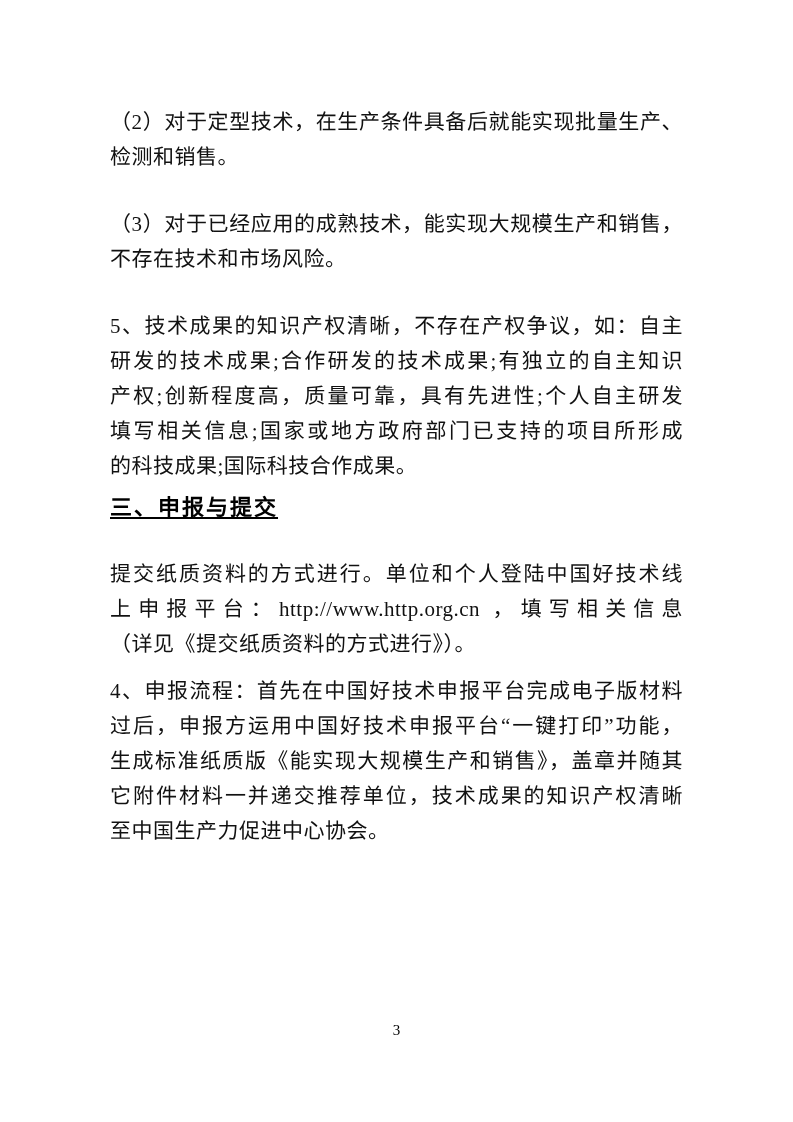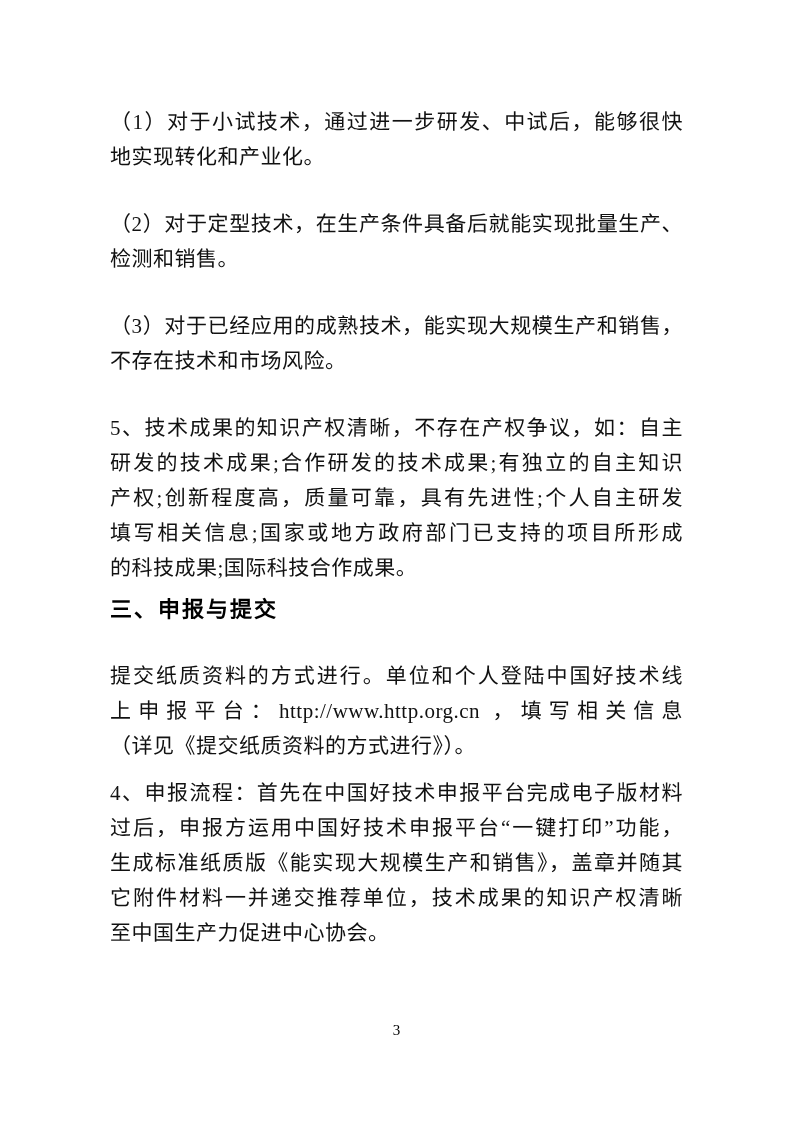--- a/index.html
+++ b/index.html
@@ -42,20 +42,21 @@
     text-align-last: justify;
   }
   .heading {
     margin: 4px 0 0 0;
     font-family: "Liberation Sans", "DejaVu Sans", sans-serif;
     font-weight: 700;
     font-size: 22px;
     line-height: 40px;
     letter-spacing: 2px;
     color: #000000;
+    text-decoration: underline;
   }
   .para.after-heading { margin-top: 29px; }
   .para.flow { margin-top: 12px; }
   .footer {
     position: absolute;
     left: 0;
     top: 1020px;
     width: 793px;
     text-align: center;
   }
@@ -66,24 +67,20 @@
     color: #000000;
     display: inline-block;
   }
 </style>
 </head>
 <body>
 
 <div class="page">
   <div class="content">
 
-    <div class="para">
-      <div class="line j">（1）对于小试技术，通过进一步研发、中试后，能够很快</div>
-      <div class="line">地实现转化和产业化。</div>
-    </div>
 
     <div class="para">
       <div class="line j">（2）对于定型技术，在生产条件具备后就能实现批量生产、</div>
       <div class="line">检测和销售。</div>
     </div>
 
     <div class="para">
       <div class="line j">（3）对于已经应用的成熟技术，能实现大规模生产和销售，</div>
       <div class="line">不存在技术和市场风险。</div>
     </div>

